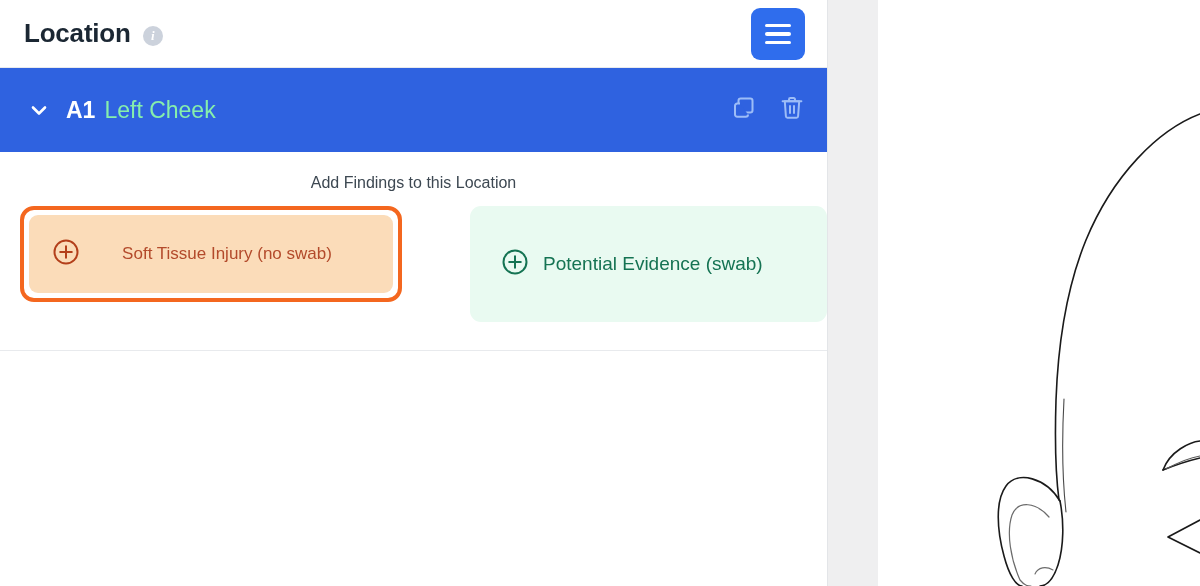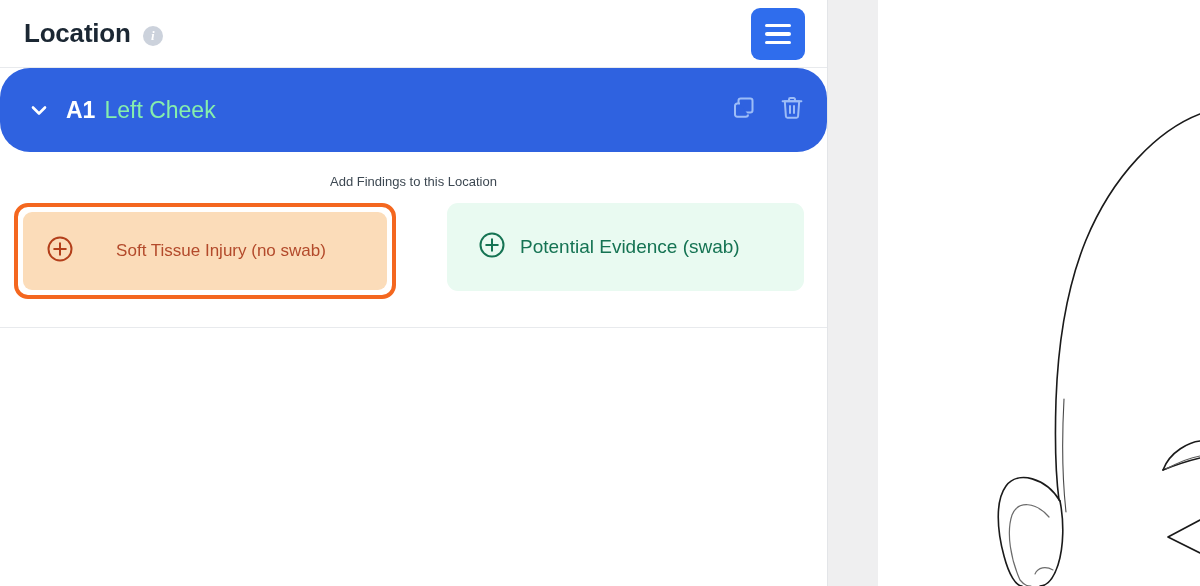--- a/index.html
+++ b/index.html
@@ -73,21 +73,20 @@
   }
 
   
   .location-row {
     height: 84px;
     background: #2f62e0;
     display: flex;
     align-items: center;
     padding: 0 22px 0 28px;
     position: relative;
-    border-radius: 30px;
   }
   .chevron {
     width: 22px; height: 22px;
     flex: 0 0 22px;
     display: flex; align-items: center; justify-content: center;
     margin-right: 16px;
     cursor: pointer;
   }
   .chevron svg { display:block; }
   .loc-code {
@@ -109,29 +108,29 @@
   }
   .loc-actions .act { cursor: pointer; display:block; }
 
   
   .findings {
     padding: 22px 0 28px 0;
     border-bottom: 1px solid #e8eaed;
   }
   .findings-label {
     text-align: center;
-    font-size: 13px;
+    font-size: 16px;
     color: #3d4852;
     margin-bottom: 14px;
   }
   .chips {
     display: flex;
     align-items: flex-start;
-    padding: 0 26px 0 14px;
-    gap: 51px;
+    padding: 0 26px 0 20px;
+    gap: 32px;
   }
 
   
   .chip-wrap-orange {
     border: 4px solid #f4671f;
     border-radius: 14px;
     padding: 5px;
     background: #ffffff;
     width: 382px;
     flex: 0 0 382px;
@@ -152,27 +151,28 @@
     font-size: 17px;
     line-height: 1.5;
     color: #b34a2b;
     padding-right: 14px;
   }
 
   
   .chip-green {
     background: #e9faf1;
     border-radius: 11px;
-    height: 88px;
+    height: 116px;
     width: 357px;
     flex: 0 0 357px;
     display: flex;
     align-items: center;
     padding: 0 20px 0 30px;
     cursor: pointer;
+    margin-left: 36px;
   }
   .chip-green .plus { flex: 0 0 30px; margin-right: 13px; }
   .chip-green .label {
     font-size: 19px;
     color: #157353;
   }
 
   
   .gutter {
     width: 50px; height: 586px;

